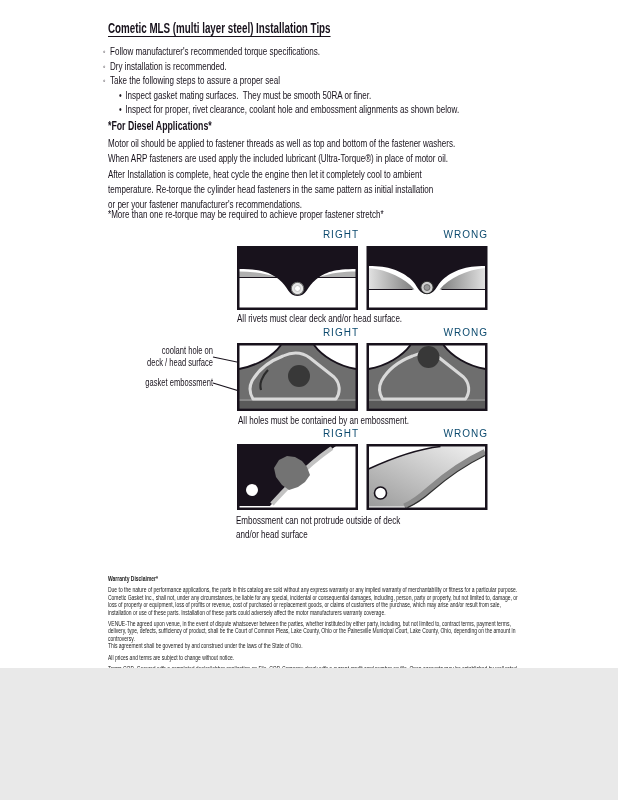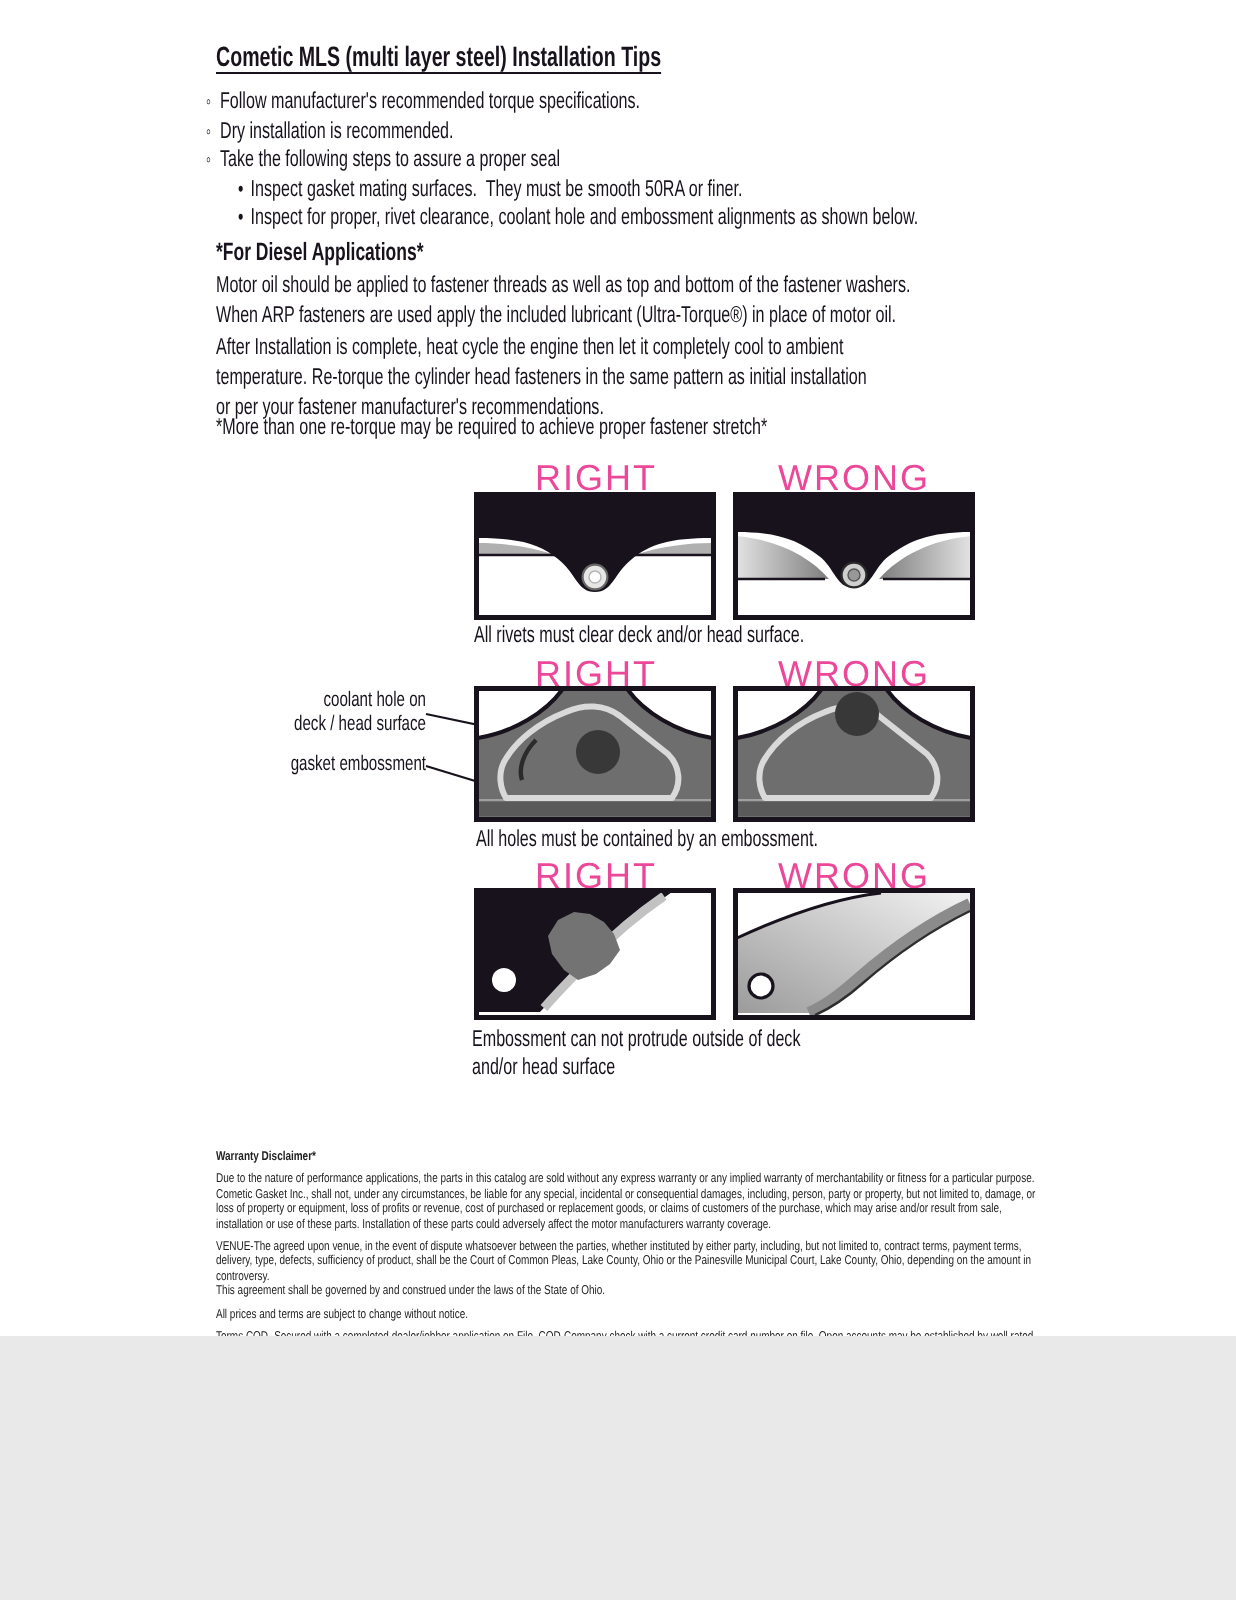--- a/index.html
+++ b/index.html
@@ -15,22 +15,22 @@
     font-size:11.5px; line-height:15px; color:#18121c;
   }
   .title-tx {
     font-size:14px; font-weight:bold;
     text-decoration:underline; text-decoration-thickness:1.4px; text-underline-offset:3px;
   }
   .h2-tx { font-size:12.5px; font-weight:bold; }
   .bullet-marker { display:inline-block; width:10px; font-size:10px; }
   .sub-marker { display:inline-block; width:9px; font-size:11px; }
   .dlabel {
-    position:absolute; width:122px; text-align:center;
-    font-size:18px; letter-spacing:1px; color:#ec4899;
+    position:absolute; width:122px; text-align:right;
+    font-size:10px; letter-spacing:1px; color:#0c4a6e;
   }
   .caption-tx { font-size:11.5px; line-height:14px; }
   .callout {
     position:absolute; white-space:pre; text-align:right;
     transform:scaleX(0.72); transform-origin:100% 0;
     font-size:10.5px; line-height:11.5px; width:120px;
   }
   .panel { position:absolute; }
   .legal {
     position:absolute; left:108px; top:575px; width:528px;

